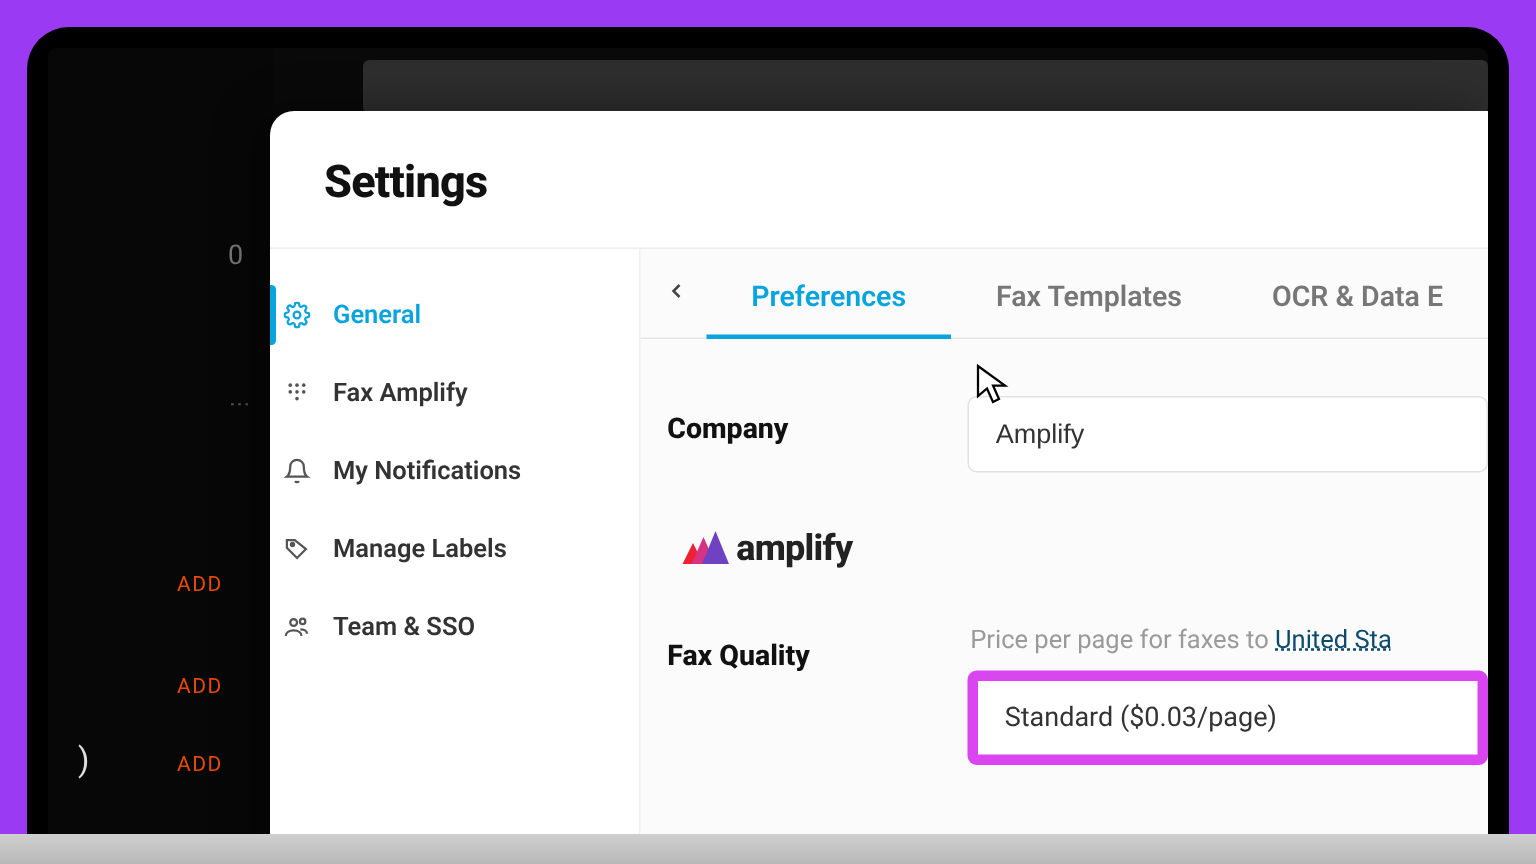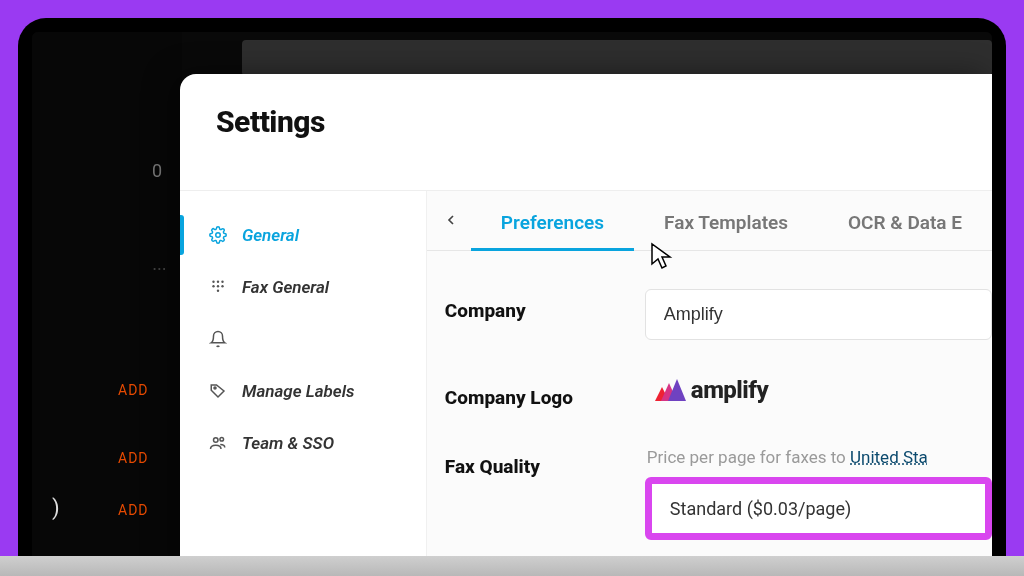--- a/index.html
+++ b/index.html
@@ -60,39 +60,38 @@
 
   
   .panel {
     position: absolute;
     left: 148px; right: 0; top: 42px; bottom: 0;
     background: #fff;
     border-radius: 16px 0 0 0;
     box-shadow: -8px 0 30px rgba(0,0,0,.4);
     display: flex; flex-direction: column;
     overflow: hidden;
-    gap: 25px;
   }
   .panel-header {
     padding: 30px 36px 26px 36px;
   }
   .panel-title {
     font-size: 30px; font-weight: 800; color:#111; letter-spacing:-0.5px;
   }
   .panel-body {
     flex:1; display:flex; border-top:1px solid #eee; background:#fbfbfb;
   }
   .side {
     width: 258px; background:#fff; border-right:1px solid #f0f0f0;
     padding: 18px 0;
   }
   .side-item {
     display:flex; align-items:center; gap:14px;
-    padding: 16px 28px; font-size:17px; font-weight:600; color:#333;
-    cursor:pointer; position:relative;font-style:italic;
+    padding: 16px 8px; font-size:17px; font-weight:600; color:#333;
+    cursor:pointer; position:relative;
   }
   .side-item .ico { width:20px; height:20px; display:flex; align-items:center; justify-content:center; color:#555; }
   .side-item.active { color:#09a4de; }
   .side-item.active .ico { color:#09a4de; }
   .side-item.active::before {
     content:""; position:absolute; left:0; top:6px; bottom:6px; width:4px;
     background:#09a4de; border-radius:0 3px 3px 0;
   }
   .main {
     flex:1; padding: 0 0 0 0; position:relative;
@@ -200,29 +199,30 @@
                 <svg viewBox="0 0 24 24" width="18" height="18" fill="currentColor">
                     <circle cx="6" cy="5" r="1.6"></circle>
                     <circle cx="12" cy="5" r="1.6"></circle>
                     <circle cx="18" cy="5" r="1.6"></circle>
                     <circle cx="6" cy="11" r="1.6"></circle>
                     <circle cx="12" cy="11" r="1.6"></circle>
                     <circle cx="18" cy="11" r="1.6"></circle>
                     <circle cx="12" cy="17" r="1.6"></circle>
                   </svg>
               </span>
-              <span>Fax General</span>
+              <span>Fax Amplify</span>
             </div>
             <div class="side-item">
               <span class="ico">
                 <svg viewBox="0 0 24 24" width="18" height="18" fill="none" stroke="currentColor" stroke-width="2">
                     <path d="M18 8a6 6 0 0 0-12 0c0 7-3 9-3 9h18s-3-2-3-9"></path>
                     <path d="M13.7 21a2 2 0 0 1-3.4 0"></path>
                   </svg>
               </span>
+              <span>My Notifications</span>
             </div>
             <div class="side-item">
               <span class="ico">
                 <svg viewBox="0 0 24 24" width="18" height="18" fill="none" stroke="currentColor" stroke-width="2">
                     <path d="M20 12l-8 8-9-9V4h7z"></path>
                     <circle cx="8" cy="8" r="1.4" fill="currentColor"></circle>
                   </svg>
               </span>
               <span>Manage Labels</span>
             </div>
@@ -254,21 +254,20 @@
             <div class="form">
 
               <div class="row">
                 <div class="row-label">Company</div>
                 <div class="row-value">
                   <input class="text-input" value="Amplify" style="">
                 </div>
               </div>
 
               <div class="row">
-                <div class="row-label">Company Logo</div>
                 <div class="row-value">
                   <div class="logo-wrap">
                     <div class="logo-mark">
                       <span class="t1"></span>
                         <span class="t2"></span>
                         <span class="t3"></span>
                     </div>
                     <span class="logo-text">amplify</span>
 
                   </div>

